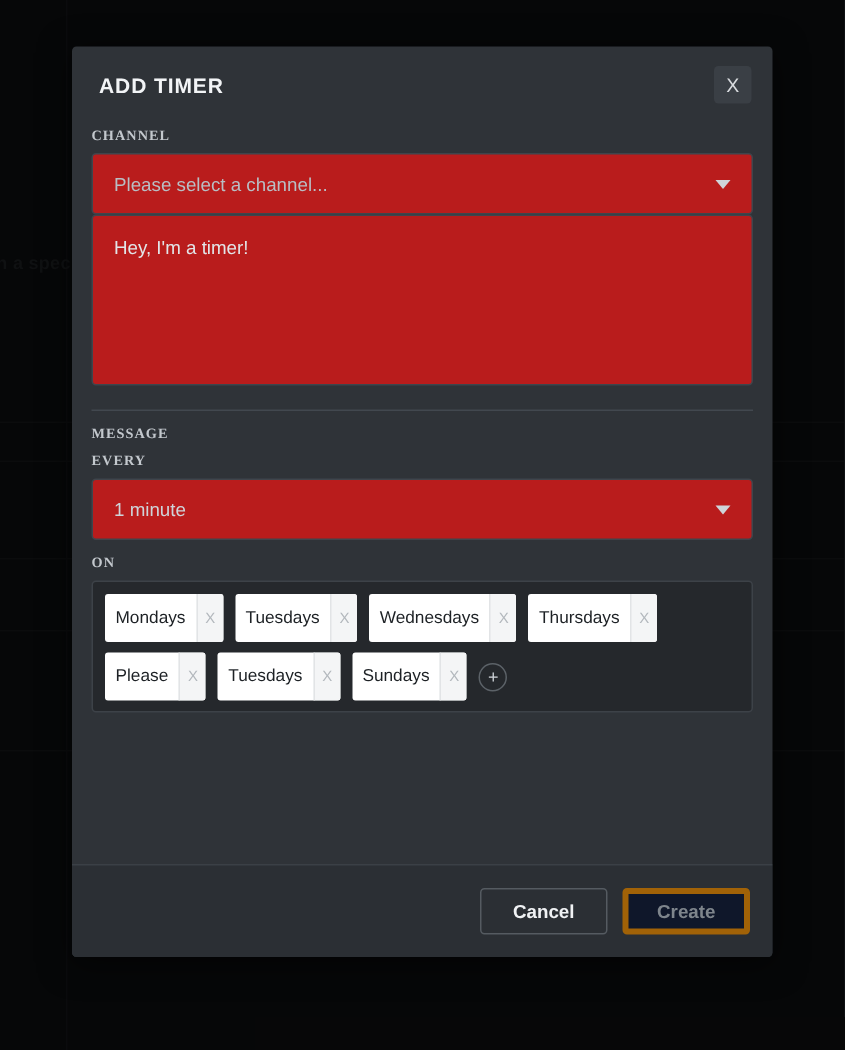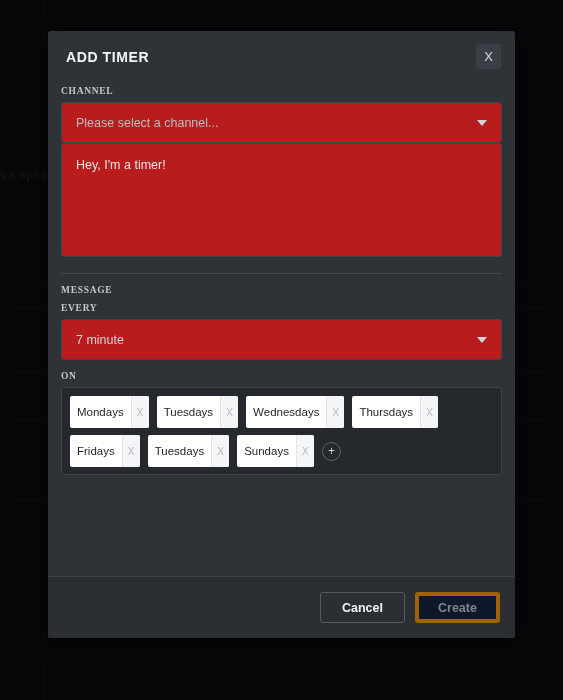--- a/index.html
+++ b/index.html
@@ -291,21 +291,21 @@
       <span class="caret"></span>
     </div>
 
     <div class="textarea-box">Hey, I'm a timer!</div>
 
     <div class="divider"></div>
 
     <div class="field-label">MESSAGE</div>
     <div class="field-label tight">EVERY</div>
     <div class="select-box">
-      <span class="select-value">7 minute</span>
+      <span class="select-value">1 minute</span>
       <span class="caret"></span>
     </div>
 
     <div class="field-label">ON</div>
     <div class="tags-box" id="tags-box">
         <div class="tag">
           <span class="tag-label">Mondays</span>
           <span class="tag-remove">X</span>
         </div>
         <div class="tag">
@@ -314,21 +314,21 @@
         </div>
         <div class="tag">
           <span class="tag-label">Wednesdays</span>
           <span class="tag-remove">X</span>
         </div>
         <div class="tag">
           <span class="tag-label">Thursdays</span>
           <span class="tag-remove">X</span>
         </div>
         <div class="tag">
-          <span class="tag-label">Fridays</span>
+          <span class="tag-label">Please</span>
           <span class="tag-remove">X</span>
         </div>
         <div class="tag">
           <span class="tag-label">Tuesdays</span>
           <span class="tag-remove">X</span>
         </div>
         <div class="tag">
           <span class="tag-label">Sundays</span>
           <span class="tag-remove">X</span>
         </div>

